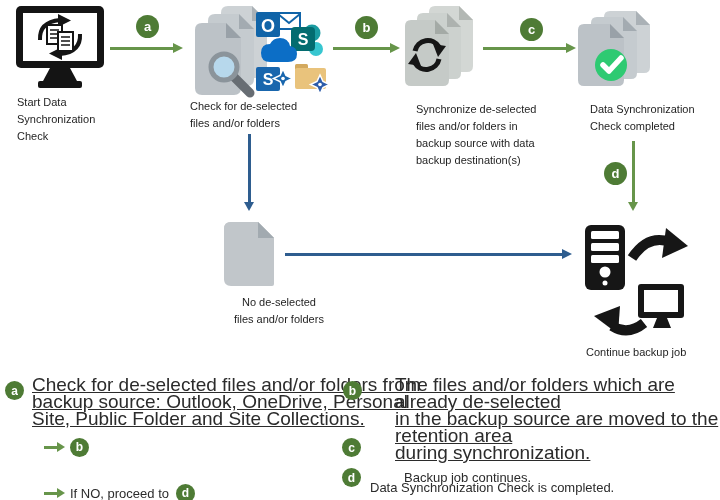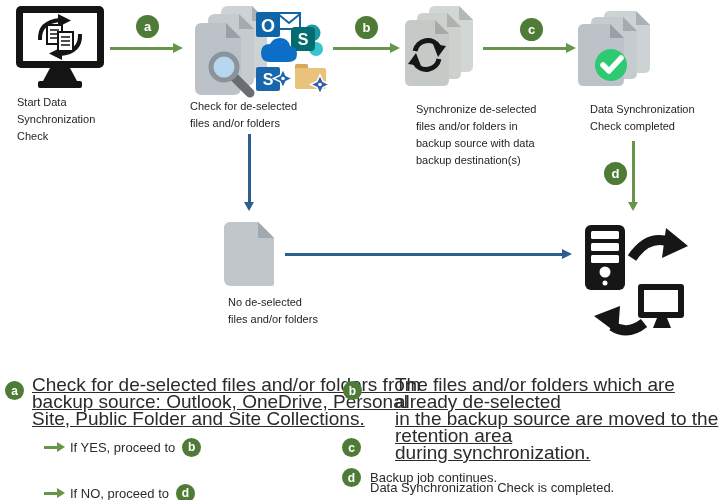--- a/index.html
+++ b/index.html
@@ -195,58 +195,58 @@
 Synchronization
 Check</div>
   <div class="node-label" style="left:190px; top:98px;">Check for de-selected
 files and/or folders</div>
   <div class="node-label" style="left:416px; top:101px;">Synchronize de-selected
 files and/or folders in
 backup source with data
 backup destination(s)</div>
   <div class="node-label" style="left:590px; top:101px;">Data Synchronization
 Check completed</div>
-  <div class="node-label" style="left:228px; top:294px;">No de-selected
+  <div class="node-label" style="left:234px; top:294px;text-align:center;">No de-selected
 files and/or folders</div>
+  <div class="node-label" style="left:586px; top:344px;">Continue backup job</div>
 
   <div class="arrow-right green" style="left:110px; top:47px; width:63px;"></div>
   <div class="arrow-right green" style="left:333px; top:47px; width:57px;"></div>
   <div class="arrow-right green" style="left:483px; top:47px; width:83px;"></div>
   <div class="arrow-down green" style="left:632px; top:141px; height:61px;"></div>
   <div class="arrow-down blue" style="left:248px; top:134px; height:68px;"></div>
   <div class="arrow-right blue" style="left:285px; top:253px; width:277px;"></div>
 
   <div class="badge flow" style="left:136px; top:15px;">a</div>
   <div class="badge flow" style="left:355px; top:16px;">b</div>
   <div class="badge flow" style="left:520px; top:18px;">c</div>
   <div class="badge flow" style="left:604px; top:162px;">d</div>
 
   <div class="badge small" style="left:5px; top:381px;">a</div>
   <div class="legend-text" style="left:32px; top:376px;">Check for de-selected files and/or folders from
 backup source: Outlook, OneDrive, Personal
 Site, Public Folder and Site Collections.</div>
 
   <div class="branch-row" style="left:44px; top:437px;">
     <span class="mini-arrow"></span>
-    <span class="branch-label">If YES, proceed to</span>
     <span class="badge small inline">b</span>
   </div>
   <div class="branch-row" style="left:44px; top:483px;">
     <span class="mini-arrow"></span>
     <span class="branch-label">If NO, proceed to</span>
     <span class="badge small inline">d</span>
   </div>
 
   <div class="badge small" style="left:343px; top:381px;">b</div>
   <div class="legend-text" style="left:369px; top:376px;margin-left:26px;">The files and/or folders which are already de-selected
 in the backup source are moved to the retention area
 during synchronization.</div>
 
   <div class="legend-row" style="left:342px; top:438px;">
     <span class="badge small inline">c</span>
     <span class="branch-label" style="padding-top:2px;margin-top:40px;">Data Synchronization Check is completed.</span>
   </div>
   <div class="legend-row" style="left:342px; top:468px;">
     <span class="badge small inline">d</span>
-    <span class="branch-label" style="padding-top:2px;">Backup job continues.</span>
+    <span class="branch-label" style="padding-top:2px;margin-left:34px;">Backup job continues.</span>
   </div>
 
 </div>
 
 </body></html>

